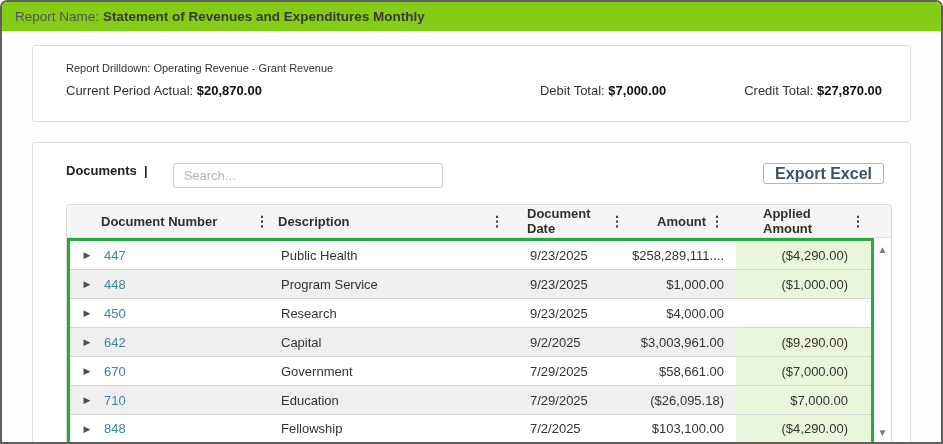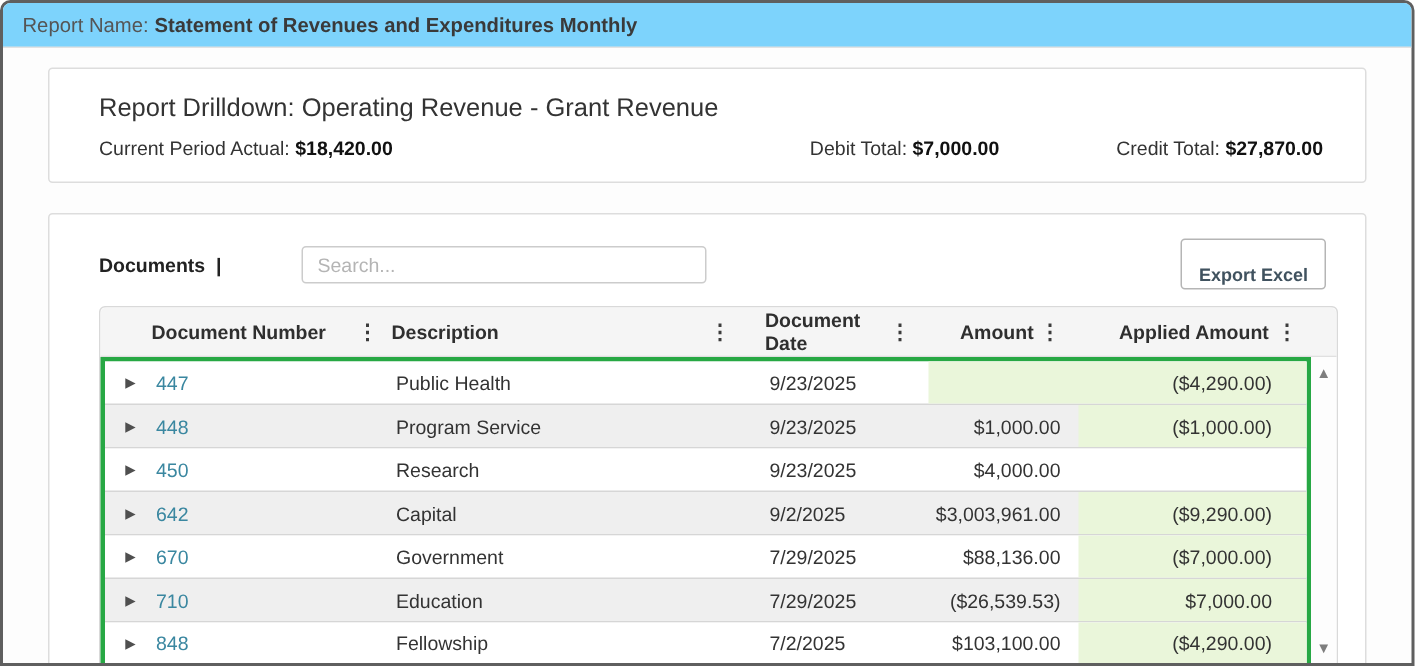--- a/index.html
+++ b/index.html
@@ -2,56 +2,56 @@
 <html><head>
 <meta charset="utf-8">
 <style>
   * { box-sizing: border-box; margin: 0; padding: 0; }
   html,body { width: 943px; height: 444px; overflow: hidden;
     font-family: "Liberation Sans", sans-serif; background: #fff; }
   .frame { position: absolute; inset: 0; width: 943px; height: 444px;
     border: 2px solid #5f5f5f; border-radius: 7px 7px 0 0; overflow: hidden; background: #fdfdfd; }
 
   
-  .topbar { height: 30px; background: #7dd3fc; border-bottom: 1px solid #e2e2e2;
+  .topbar { height: 30px; background: #84cc16; border-bottom: 1px solid #e2e2e2;
     display: flex; align-items: center; padding-left: 13px; font-size: 13.5px; color: #555; }
   .topbar b { color: #3a3a3a; margin-left: 4px; }
 
   
   .card { background: #fff; border: 1px solid #ddd; border-radius: 3px; margin: 0 30px; }
   .card-drilldown { margin-top: 13px; height: 77px; padding: 16px 27px 0 33px; }
-  .dd-line1 { font-size: 17px; color: #333; }
+  .dd-line1 { font-size: 11px; color: #333; }
   .dd-line2 { margin-top: 9px; display: flex; font-size: 13px; color: #333; align-items: baseline; }
   .dd-line2 b { color: #111; }
   .dd-debit { margin-left: auto; }
   .dd-credit { margin-left: 78px; margin-right: 1px; }
 
   .card-documents { margin-top: 20px; height: 330px; padding: 20px 20px 0 33px; }
 
   
-  .toolbar { display: flex; align-items: center; height: 26px; gap: 28px; }
+  .toolbar { display: flex; align-items: flex-start; height: 26px; }
   .docs-label { font-size: 13px; font-weight: bold; color: #222; white-space: pre; }
   .search-input { margin-left: 25px; width: 270px; height: 25px; border: 1px solid #ccc;
     border-radius: 3px; padding: 0 10px; font-size: 13px; color: #333;
     font-family: "Liberation Sans", sans-serif; outline: none; }
   .search-input::placeholder { color: #b4b4b4; }
-  .export-btn { margin-left: auto; margin-right: 6px; height: 21px; padding: 16px 11px;
-    border: 1px solid #b5b5b5; border-radius: 3px; background: #fff; font-size: 12px;
+  .export-btn { margin-left: auto; margin-right: 6px; height: 21px; padding: 1px 11px;
+    border: 1px solid #b5b5b5; border-radius: 3px; background: #fff; font-size: 16px;
     font-weight: bold; color: #40525f; font-family: "Liberation Sans", sans-serif; cursor: pointer; }
 
   
   .table { margin-top: 15px; width: 826px; border: 1px solid #d9d9d9; border-radius: 4px; background: #fff; }
   .thead { display: flex; align-items: center; height: 33px; background: #f5f5f5;
     border-radius: 4px 4px 0 0; font-size: 13px; font-weight: bold; color: #2f2f2f;
     border-bottom: 1px solid #e0e0e0; padding-right: 17px; }
   .th { display: flex; align-items: center; justify-content: space-between; padding-right: 9px; }
   .kebab { font-size: 14px; color: #3c3c3c; font-weight: bold; cursor: pointer; line-height: 1; }
 
   .c-exp     { width: 34px; flex: none; }
-  .c-num     { width: 160px; flex: none; }
+  .c-num     { width: 177px; flex: none; }
   .c-desc    { width: 235px; flex: none; }
   .c-date    { width: 120px; flex: none; padding-left: 14px; }
   .c-amount  { width: 100px; flex: none; }
   .c-applied { flex: 1; }
 
   .th.c-date   { padding-left: 14px; }
   .th.c-amount { padding-left: 24px; }
   .th.c-applied{ padding-left: 30px; }
 
   .tbody-wrap { display: flex; }
@@ -77,21 +77,21 @@
 <div class="frame">
 
   <div class="topbar">
     <span>Report Name:</span>
     <b>Statement of Revenues and Expenditures Monthly</b>
   </div>
 
   <div class="card card-drilldown">
     <div class="dd-line1">Report Drilldown: Operating Revenue - Grant Revenue</div>
     <div class="dd-line2">
-      <span><span>Current Period Actual: </span><b>$18,420.00</b></span>
+      <span><span>Current Period Actual: </span><b>$20,870.00</b></span>
       <span class="dd-debit"><span>Debit Total: </span><b>$7,000.00</b></span>
       <span class="dd-credit"><span>Credit Total: </span><b>$27,870.00</b></span>
     </div>
   </div>
 
   <div class="card card-documents">
 
     <div class="toolbar">
       <span class="docs-label">Documents  |</span>
       <input class="search-input" type="text" placeholder="Search..." style="">
@@ -129,20 +129,21 @@
 
           <div class="row">
             <div class="cell c-exp">
                 <span class="expander">▶</span>
               </div>
             <div class="cell c-num">
                 <span class="doc-link">447</span>
               </div>
             <div class="cell c-desc">Public Health</div>
             <div class="cell c-date">9/23/2025</div>
+            <div class="cell c-amount">$258,289,111....</div>
             <div class="cell c-applied">($4,290.00)</div>
           </div>
 
           <div class="row">
             <div class="cell c-exp">
                 <span class="expander">▶</span>
               </div>
             <div class="cell c-num">
                 <span class="doc-link">448</span>
               </div>
@@ -179,34 +180,34 @@
 
           <div class="row">
             <div class="cell c-exp">
                 <span class="expander">▶</span>
               </div>
             <div class="cell c-num">
                 <span class="doc-link">670</span>
               </div>
             <div class="cell c-desc">Government</div>
             <div class="cell c-date">7/29/2025</div>
-            <div class="cell c-amount">$88,136.00</div>
+            <div class="cell c-amount">$58,661.00</div>
             <div class="cell c-applied">($7,000.00)</div>
           </div>
 
           <div class="row">
             <div class="cell c-exp">
                 <span class="expander">▶</span>
               </div>
             <div class="cell c-num">
                 <span class="doc-link">710</span>
               </div>
             <div class="cell c-desc">Education</div>
             <div class="cell c-date">7/29/2025</div>
-            <div class="cell c-amount">($26,539.53)</div>
+            <div class="cell c-amount">($26,095.18)</div>
             <div class="cell c-applied">$7,000.00</div>
           </div>
 
           <div class="row">
             <div class="cell c-exp">
                 <span class="expander">▶</span>
               </div>
             <div class="cell c-num">
                 <span class="doc-link">848</span>
               </div>

